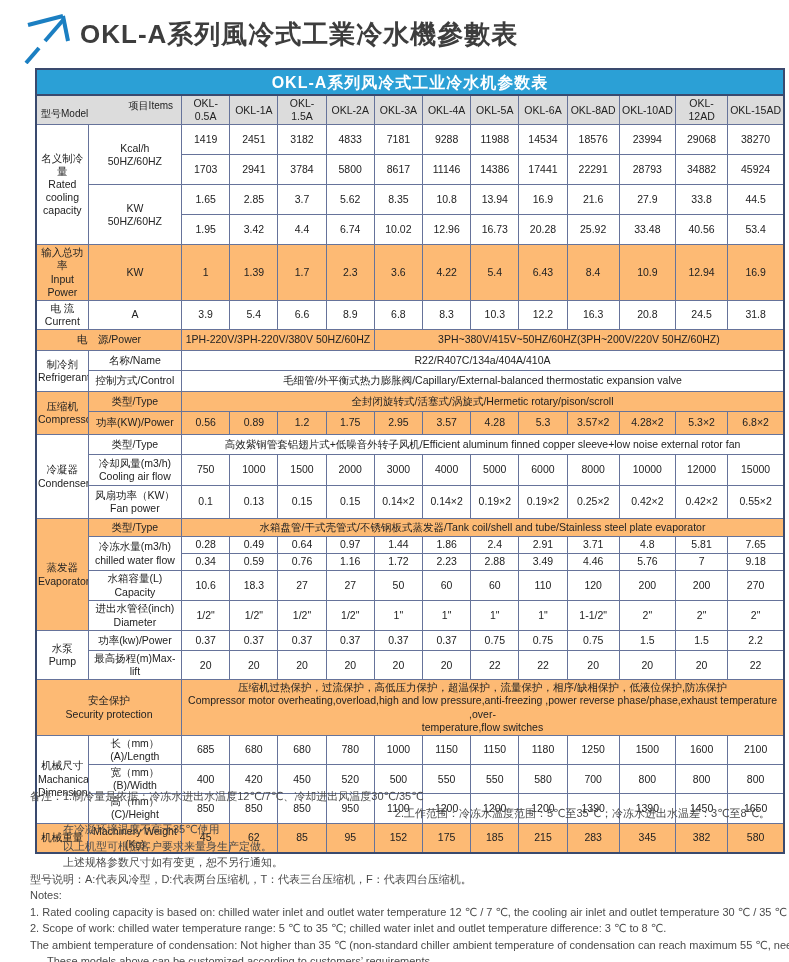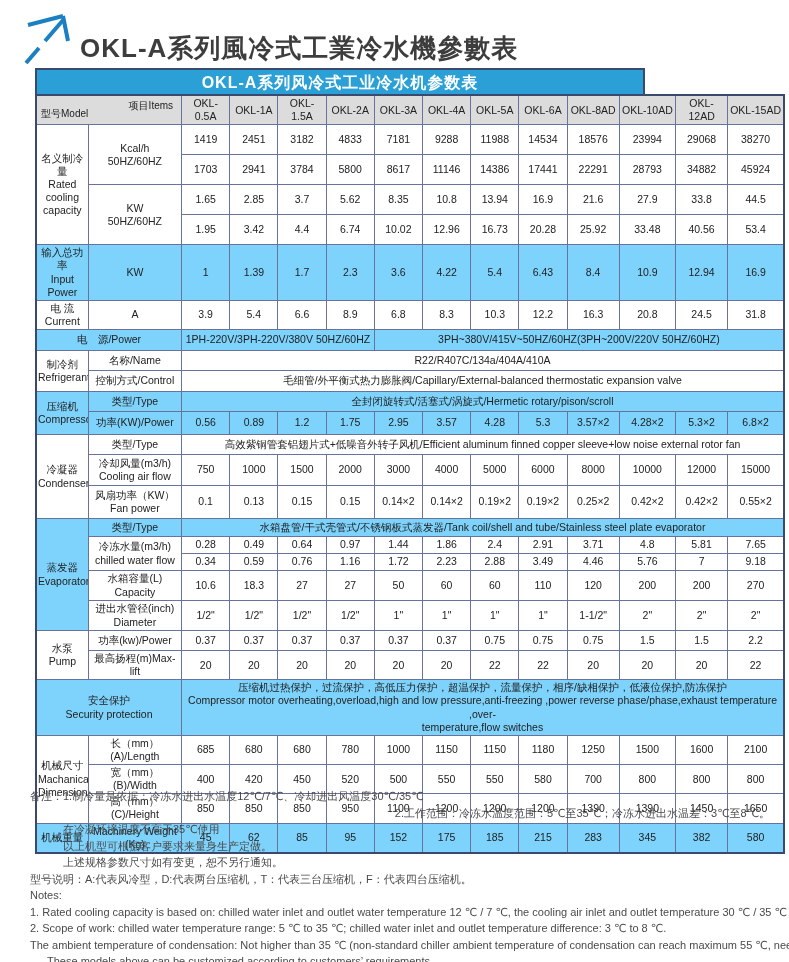--- a/index.html
+++ b/index.html
@@ -1,42 +1,42 @@
 <!DOCTYPE html>
 <html><head>
 <meta charset="utf-8">
 <style>
   html,body{margin:0;padding:0;}
   body{
     width:789px;height:962px;background:#ffffff;overflow:hidden;
     font-family:"Liberation Sans","DejaVu Sans",sans-serif;color:#333;
     position:relative;
   }
-  .header{position:absolute;left:22px;top:6px;display:flex;align-items:flex-end;}
+  .header{position:absolute;left:22px;top:6px;display:flex;align-items:center;}
   .logo{width:50px;height:56px;flex:0 0 auto;margin-top:2px;}
   .titles{margin-left:8px;}
   .title-zh{font-size:26px;font-weight:bold;color:#3d3d3d;letter-spacing:1px;line-height:1.15;}
   .title-en{font-size:16px;font-weight:500;color:#3d3d3d;margin-top:2px;}
 
   .tablewrap{position:absolute;left:35px;top:68px;width:750px;}
   .caption{
-    box-sizing:border-box;width:610px;height:26px;background:#2ba0d6;color:#fff;
+    box-sizing:border-box;width:750px;height:26px;background:#2ba0d6;color:#fff;
     font-size:16px;font-weight:bold;text-align:center;line-height:26px;
     border:2px solid #3a4a6e;border-bottom:none;letter-spacing:1px;
   }
   table.spec{
     border-collapse:collapse;table-layout:fixed;width:750px;
     font-size:10.5px;color:#222;border:2px solid #3a4a6e;
   }
   table.spec td{
     border:1px solid #66739a;text-align:center;vertical-align:middle;
     padding:1px 1px;white-space:pre-line;line-height:1.25;overflow:hidden;
   }
   tr.hdr td{background:#dcdcdc;}
-  tr.shade td{background:#7dd3fc;}
+  tr.shade td{background:#fdba74;}
   td.cat{line-height:1.3;}
   td.left{text-align:left;padding-left:6px;padding-right:4px;}
   td.corner{position:relative;padding:0;
     background-image:linear-gradient(to bottom right,
       transparent calc(50% - 0.8px), #66739a calc(50% - 0.8px),
       #66739a calc(50% + 0.8px), transparent calc(50% + 0.8px));
   }
   .c-model{position:absolute;left:4px;bottom:4px;font-size:10px;}
   .c-items{position:absolute;right:8px;top:4px;font-size:10px;}
 

